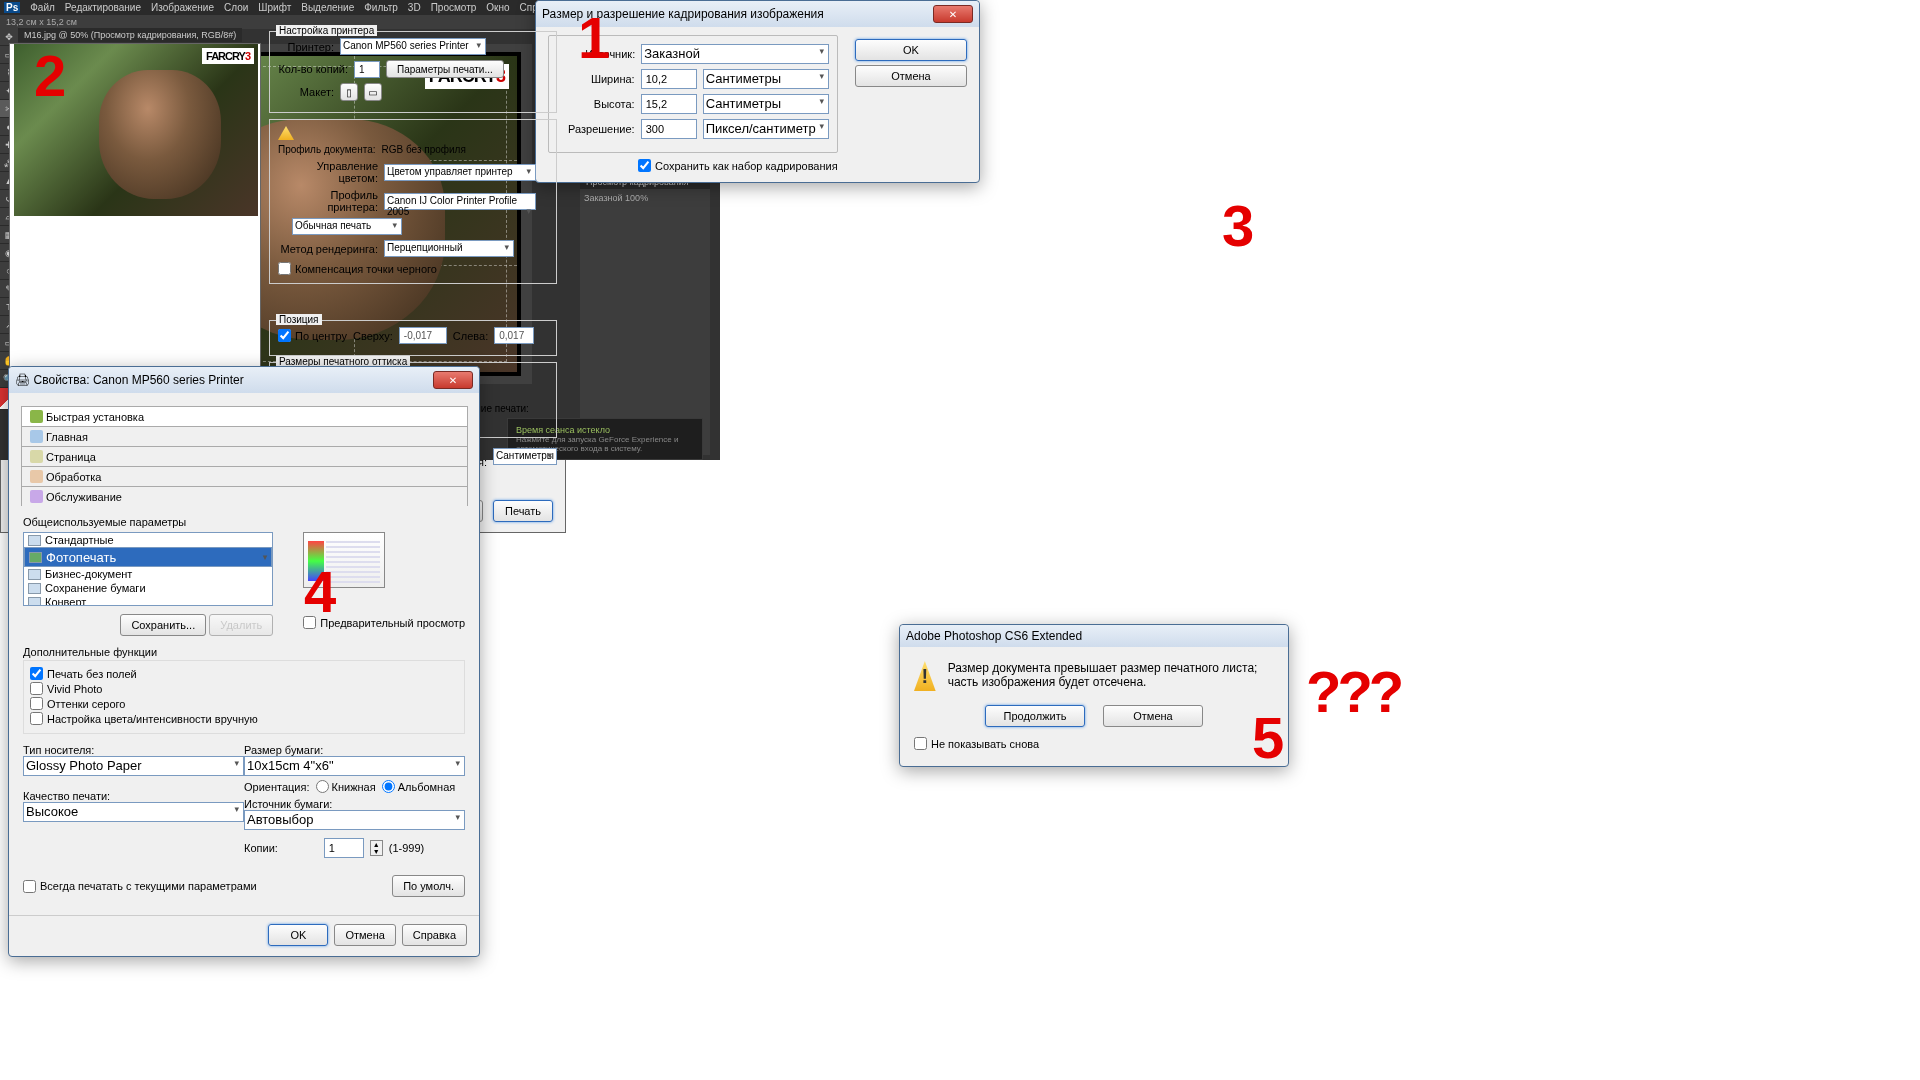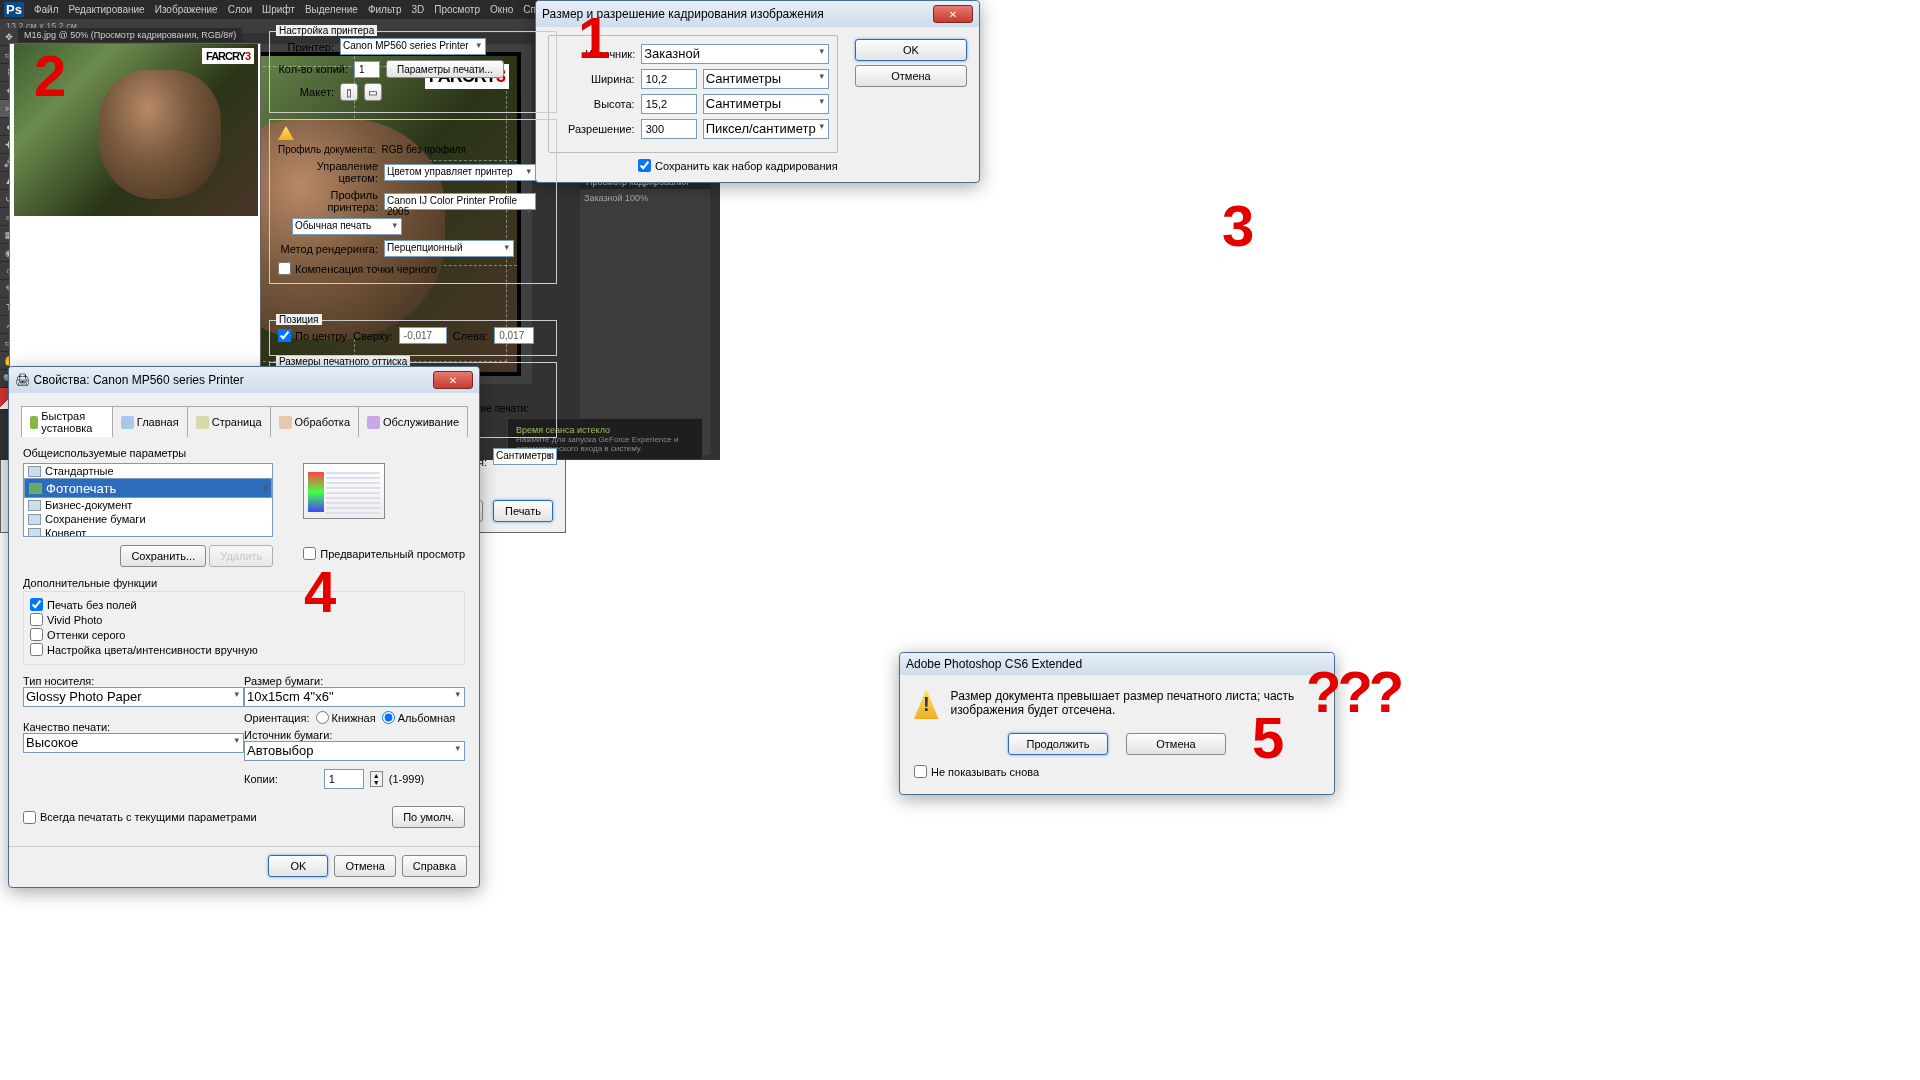--- a/index.html
+++ b/index.html
@@ -2,21 +2,21 @@
 <html><head>
 <meta charset="utf-8">
 <style>
   * { box-sizing: border-box; margin: 0; padding: 0; font-family: Tahoma, Arial, sans-serif; }
   body { width: 1920px; height: 1080px; background: #fff; position: relative; font-size: 11px; overflow: hidden; }
   
   
   .ps-bg { position: absolute; left: 0; top: 0; width: 720px; height: 460px; background: #323232; }
   .ps-menubar { background: #2a2a2a; color: #ccc; font-size: 10px; display: flex; gap: 10px; padding: 2px 4px; align-items: center; }
   .ps-menubar span { cursor: default; }
-  .ps-logo { background: #0a4b8c; color: #fff; padding: 0 2px; font-weight: bold; font-size: 13px; }
+  .ps-logo { background: #0a4b8c; color: #fff; padding: 0 2px; font-weight: bold; font-size: 10px; }
   .ps-options { background: #3d3d3d; color: #aaa; font-size: 9px; padding: 2px 6px; display: flex; gap: 8px; align-items: center; }
   .ps-tools { position: absolute; left: 0; top: 28px; width: 18px; background: #3d3d3d; display: flex; flex-direction: column; }
   .ps-tool { height: 18px; border-bottom: 1px solid #2a2a2a; display:flex; align-items:center; justify-content:center; color:#ccc; font-size:9px;}
   .ps-tab { position: absolute; left: 18px; top: 28px; background: #2a2a2a; color: #ccc; font-size: 9px; padding: 2px 6px; }
   .canvas-area { position: absolute; left: 22px; top: 44px; width: 510px; height: 340px; background: #404040; display:flex; align-items:center; justify-content:center; }
   .canvas { position:relative; width: 480px; height: 316px; background: linear-gradient(135deg, #3e5f2e 0%, #6b8b4e 25%, #2a3517 60%, #4a3528 100%); box-shadow: 0 0 0 4px #000; }
   .canvas::before { content:""; position:absolute; inset:10px; border:1px dashed rgba(255,255,255,0.4); }
   .grid-v1 { position:absolute; left:33%; top:0; bottom:0; border-left:1px dashed rgba(255,255,255,0.4); }
   .grid-v2 { position:absolute; left:66%; top:0; bottom:0; border-left:1px dashed rgba(255,255,255,0.4); }
   .grid-h1 { position:absolute; top:33%; left:0; right:0; border-top:1px dashed rgba(255,255,255,0.4); }
@@ -69,35 +69,35 @@
   .dlg3-right .grp .gtitle { position:absolute; top:-7px; left:6px; background:#f0f0f0; padding:0 3px; font-size:10px; }
   .dlg3-right .txt, .dlg3-right .sel { height:17px; font-size:10px; }
   .dlg3-right .btn { height:18px; font-size:10px; }
   .warn-ico { display:inline-block; width:16px; height:14px; background:linear-gradient(#ffe070,#f0b020); clip-path: polygon(50% 0, 100% 100%, 0 100%); position:relative; }
   .dlg3-bottom { display:flex; justify-content:flex-end; gap:10px; padding:4px 12px 10px; }
   .collapse-row { display:flex; align-items:center; gap:4px; font-size:10px; padding:2px 0; }
   .collapse-row .tri { font-size:8px; }
   
   
   .dlg4 { left:8px; top:366px; width:472px; }
-  .tabs { display:flex; border-bottom:1px solid #aaa; margin-top:4px; }
+  .tabs { display:flex; border-bottom:1px solid #aaa; margin-top:4px;flex-direction:column; }
   .tab { padding:3px 8px; font-size:11px; display:flex; align-items:center; gap:3px; border:1px solid #aaa; border-bottom:none; background:#f0f0f0; margin-right:-1px; position:relative; top:1px; }
   .tab.active { background:#fff; }
   .tab-icn { width:13px; height:13px; background:#8ab648; border-radius:2px; }
   .listbox { border:1px solid #7a9ac0; background:#fff; height:74px; overflow:hidden; font-size:11px; }
   .listbox .li { padding:1px 4px; display:flex; align-items:center; gap:4px; }
   .listbox .li.sel { background:#2d6bbd; color:#fff; }
   .li-icn { width:13px; height:11px; background:#cde; border:1px solid #89a; }
   .preview-thumb { width:82px; height:56px; border:1px solid #888; background:linear-gradient(#fff,#eee); position:relative; }
   .preview-thumb::before{content:"";position:absolute;left:4px;top:8px;width:16px;height:40px;background:linear-gradient(#f44,#4f4,#44f);}
   .preview-thumb::after{content:"";position:absolute;left:22px;top:8px;right:4px;bottom:4px;background:repeating-linear-gradient(#dde,#dde 2px,transparent 2px,transparent 5px);}
   .dlg4-foot { display:flex; justify-content:flex-end; gap:6px; padding:8px 12px 10px; border-top:1px solid #ccc; }
   
   
-  .dlg5 { left:899px; top:652px; width:436px; }
+  .dlg5 { left:899px; top:624px; width:390px; }
   .dlg5 .win7-body { padding:14px; }
   .msg-row { display:flex; gap:12px; align-items:flex-start; }
   .warn-big { width:34px; height:30px; background:linear-gradient(#ffe070,#f0b020); clip-path:polygon(50% 0,100% 100%,0 100%); display:flex;align-items:center;justify-content:center; font-weight:bold; color:#333; font-size:20px;}
   .dlg5-btns { display:flex; gap:18px; justify-content:center; margin:14px 0 10px; }
   
   
   .toast { position:absolute; left:507px; top:418px; width:196px; background:#1e1e1e; color:#9abf5f; font-size:9px; padding:6px 8px; border:1px solid #3a3a3a; }
   .toast .sub { color:#888; font-size:8px; }
 </style>
 </head>

